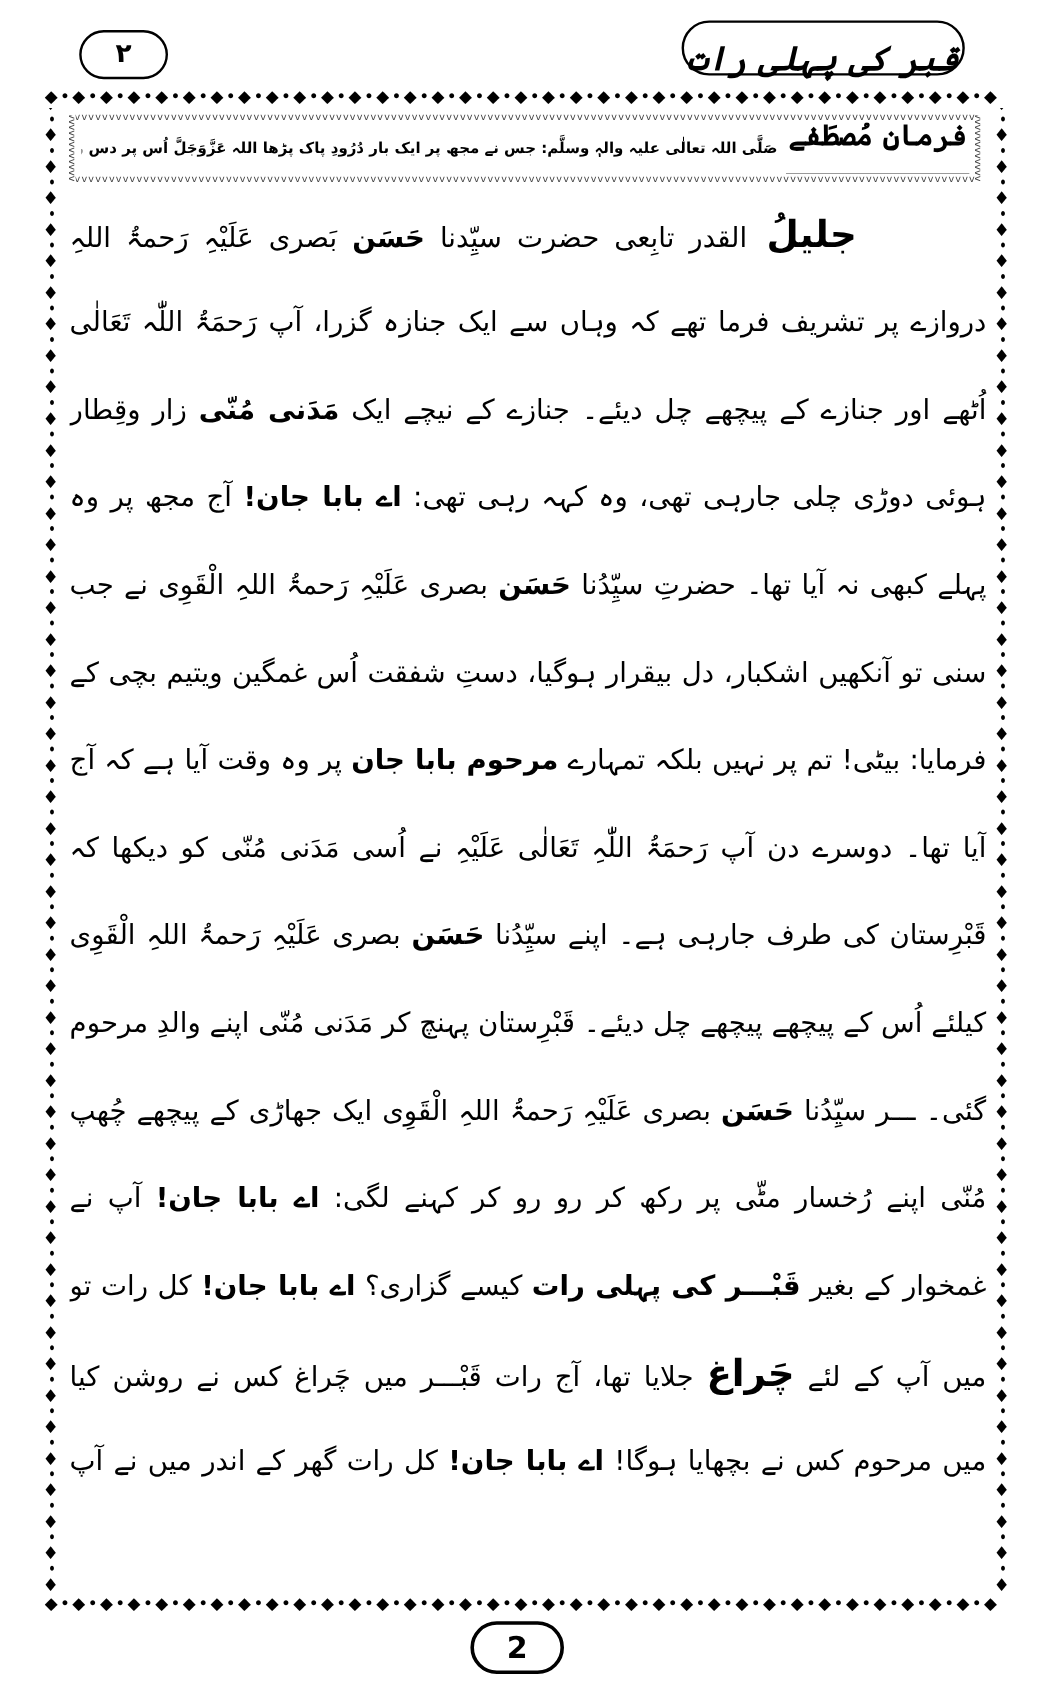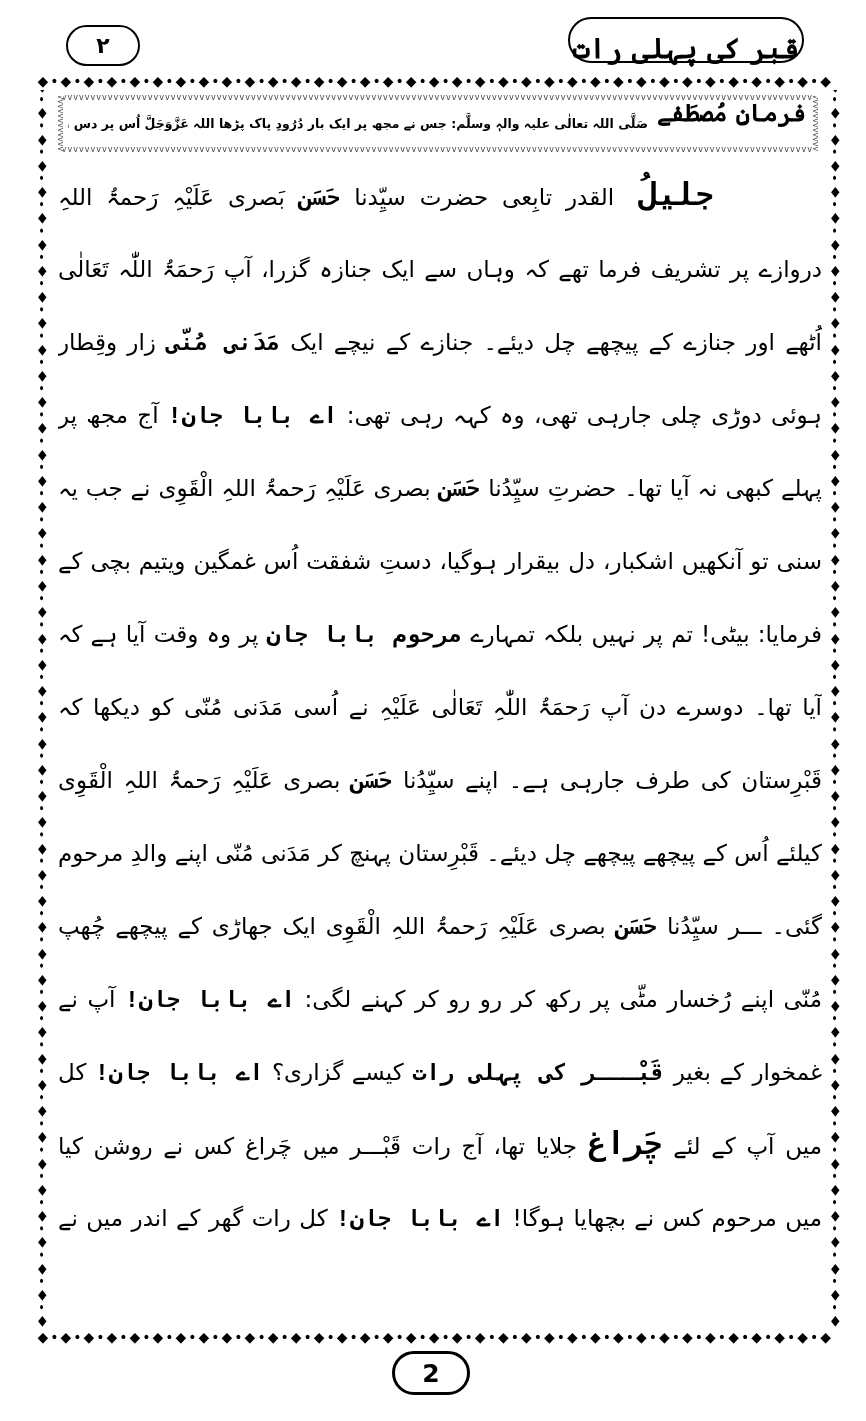--- a/index.html
+++ b/index.html
@@ -11,21 +11,21 @@
   .pill{
     position:absolute;border:3px solid #000;background:#fff;
     display:flex;align-items:center;justify-content:center;box-sizing:border-box;
   }
   .pill-topnum{left:66px;top:25px;width:74px;height:41px;border-radius:21px;
     font-size:22px;font-weight:bold;border-width:2.5px;}
   .pill-title{left:568px;top:17px;width:236px;height:46px;border-radius:24px;border-width:2.5px;}
   .title-text{
     position:absolute;top:9px;left:0;right:0;text-align:center;
     font-size:28px;font-weight:bold;line-height:1.5;white-space:nowrap;
-    font-family:"DejaVu Serif",serif;
+    font-family:"DejaVu Serif",serif;font-style:italic;
   }
   .pill-botnum{left:392px;top:1351px;width:78px;height:44px;border-radius:22px;
     font-size:25px;font-weight:bold;border-width:3px;}
 
   
   .frame-strip{position:absolute;color:#000;overflow:hidden;}
   .frame-h{left:35px;width:798px;height:17px;font-size:14px;line-height:16px;
     letter-spacing:2px;white-space:nowrap;text-align:center;}
   .frame-top{top:73px;}
   .frame-bottom{top:1329px;}
@@ -54,21 +54,21 @@
   }
   .hadith-text{font-size:12.5px;font-weight:bold;flex:0 1 auto;}
 
   
   .body-text{position:absolute;left:58px;top:160px;width:764px;direction:rtl;}
   .line{
     height:73px;line-height:73px;font-size:23px;overflow:hidden;
     text-align:justify;text-align-last:justify;
   }
   .line.indent{padding-right:108px;}
-  .b{font-weight:bold;font-family:Liberation Mono, monospace;}
+  .b{font-weight:bold;}
   .big{font-size:31px;font-weight:bold;}
 </style>
 </head>
 <body>
 
 <div class="page">
 
   <div class="pill pill-topnum">
     <span>۲</span>
   </div>

